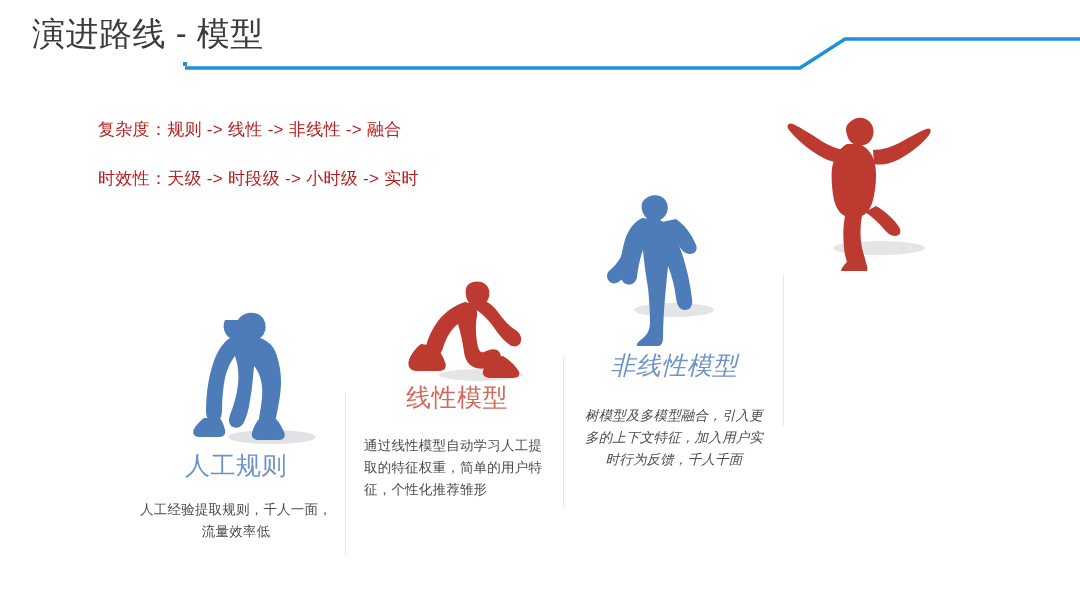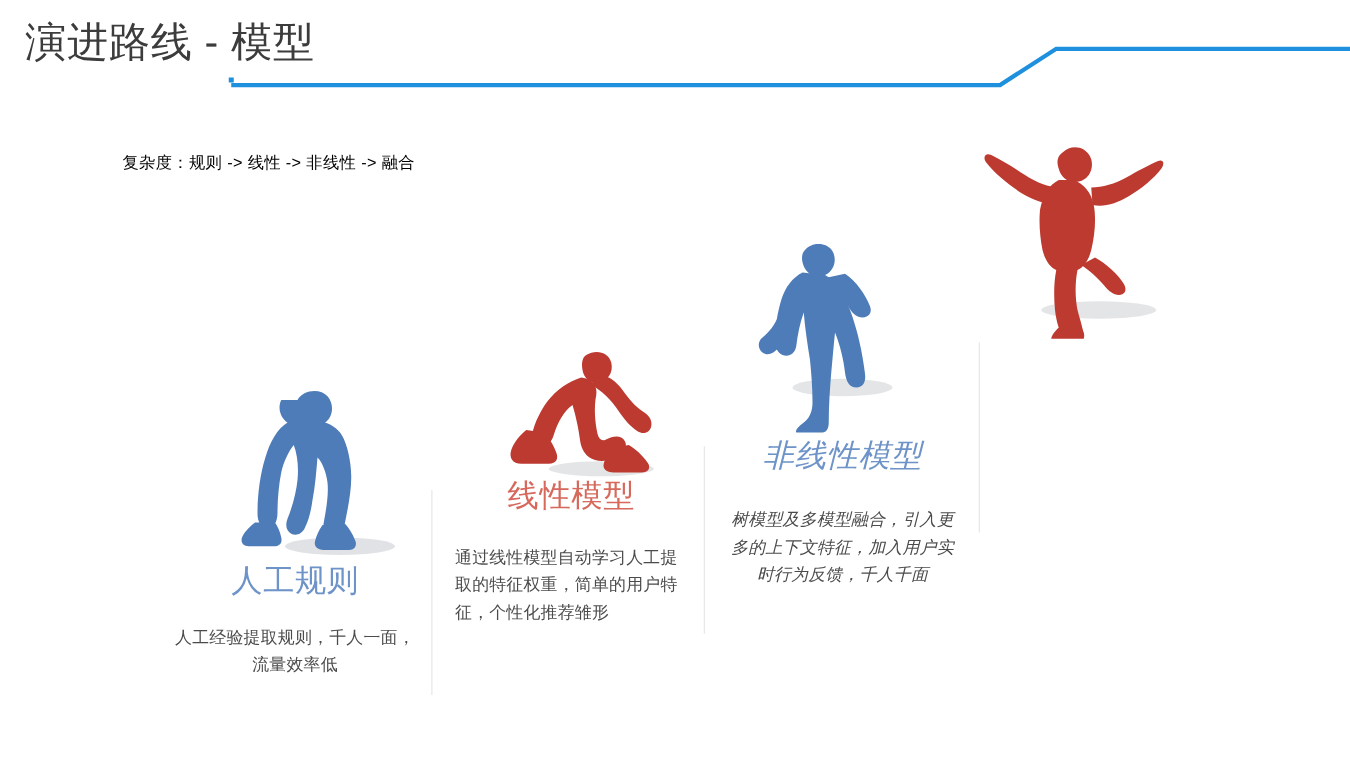--- a/index.html
+++ b/index.html
@@ -11,21 +11,21 @@
   }
   #slide {
     position:relative;
     width:1080px; height:608px;
     background:#ffffff;
   }
 
   
   .title {
     position:absolute;
-    left:20px; top:12px;
+    left:32px; top:12px;
     font-size:33px;
     line-height:44px;
     color:#3c3c3c;
     font-weight:400;
     letter-spacing:0.5px;
     white-space:nowrap;
   }
   .title-rule {
     position:absolute;
     left:0; top:20px;
@@ -33,22 +33,22 @@
     pointer-events:none;
   }
 
   
   .bullets {
     position:absolute;
     left:98px; top:120px;
     width:420px;
   }
   .bullet-line {
-    font-size:13px;
-    color:#000000;
+    font-size:17px;
+    color:#b91c1c;
     line-height:20px;
     margin-bottom:29px;
     white-space:nowrap;
     letter-spacing:0.3px;
   }
 
   
   .divider {
     position:absolute;
     width:1px;
@@ -111,20 +111,21 @@
 
   <div class="title">演进路线 - 模型</div>
 
   <svg class="title-rule" viewBox="0 0 1080 60" preserveAspectRatio="none">
     <path d="M185 48 L800 48 L845 19 L1080 19" fill="none" stroke="#1e90dd" stroke-width="3.4" stroke-linejoin="miter"></path>
     <rect x="183" y="42" width="4" height="4" fill="#1e90dd"></rect>
   </svg>
 
   <div class="bullets">
     <div class="bullet-line">复杂度：规则 -&gt; 线性 -&gt; 非线性 -&gt; 融合</div>
+    <div class="bullet-line">时效性：天级 -&gt; 时段级 -&gt; 小时级 -&gt; 实时</div>
   </div>
 
   <div class="divider d1"></div>
   <div class="divider d2"></div>
   <div class="divider d3"></div>
 
   <div class="figure fig-1">
     <svg viewBox="0 0 130 140">
       <ellipse cx="86" cy="129" rx="44" ry="7" fill="#c9cbd0" opacity="0.55"></ellipse>
       <g fill="#4d7cb8">

